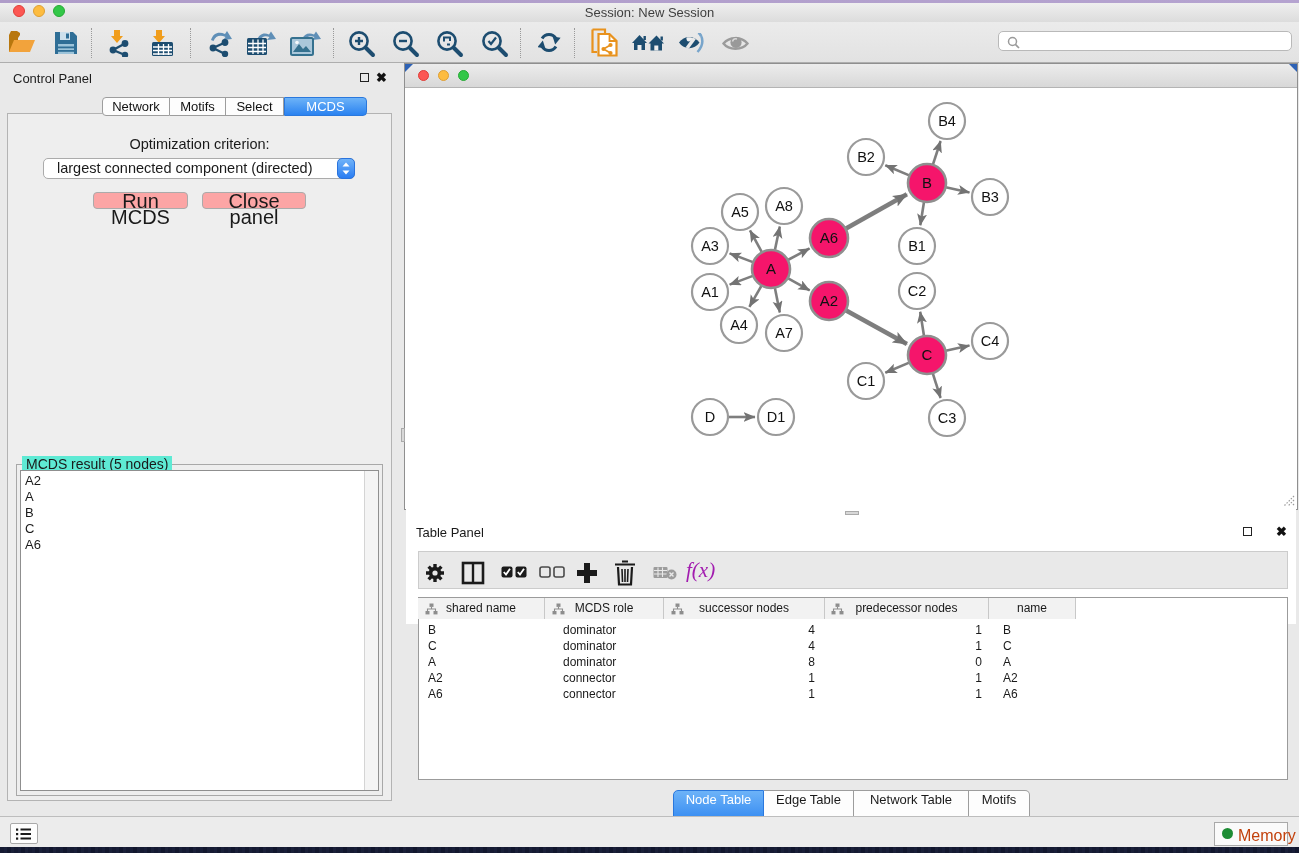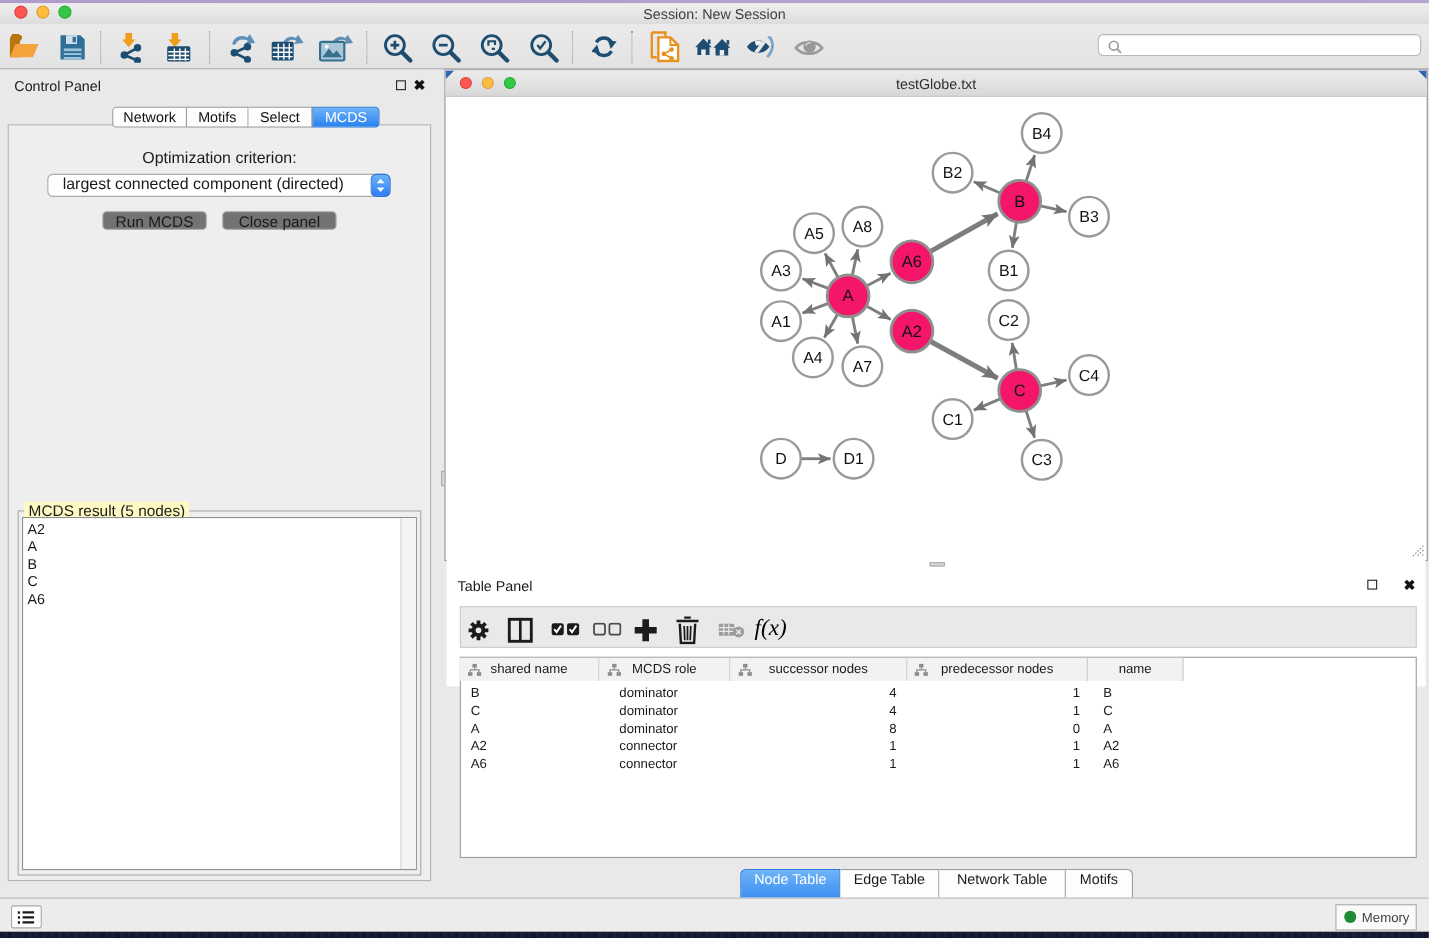--- a/index.html
+++ b/index.html
@@ -15,23 +15,23 @@
 .ticon { top:29px; }
 #searchbox { left:998px; top:31px; width:294px; height:20px; background:#fff; border:1px solid #b9b9b9; border-radius:5px; }
 
 #cp-title { left:13px; top:71px; font-size:13px; color:#1c1c1c; }
 #cp-inner { left:7px; top:113px; width:385px; height:688px; background:#eeeeee; border:1px solid #b3b3b3; }
 .tab { top:97px; height:19px; border:1px solid #9d9d9d; background:#fdfdfd; font-size:13px; text-align:center; line-height:18px; color:#111;margin-left:24px; }
 .tabsel { background:linear-gradient(#6db3f8,#2a82f0); color:#fff; border-color:#2a78dd; }
 #optlabel { left:7px; top:136px; width:385px; text-align:center; font-size:14.5px; }
 #combo { left:43px; top:158px; width:312px; height:21px; background:#fff; border:1px solid #ababab; border-radius:5px; font-size:14.5px; line-height:19px; padding-left:13px; white-space:nowrap; overflow:hidden; }
 #combocap { left:337px; top:158px; width:18px; height:21px; border-radius:5px; background:linear-gradient(#70b3f9,#2a7df2); border:1px solid #2a73dd; }
-.btn { top:192px; height:17px; background:#737373; border:1px solid #ababab; border-radius:4px; font-size:14px; text-align:center; line-height:16px; }
+.btn { top:192px; height:17px; background:#fca5a5; border:1px solid #ababab; border-radius:4px; font-size:20px; text-align:center; line-height:16px; }
 #groupbox { left:16px; top:464px; width:367px; height:332px; border:1px solid #a8a8a8; }
-#grouplabel { left:22px; top:456px; background:#fef9c3; padding:0 4px; font-size:14px; }
+#grouplabel { left:22px; top:456px; background:#5eead4; padding:0 4px; font-size:14px; }
 #mcdslist { left:20px; top:470px; width:359px; height:321px; background:#fff; border:1px solid #8f8f8f; font-size:13px; line-height:16px; padding:2px 0 0 4px; }
 #mcdssb { left:364px; top:471px; width:14px; height:319px; background:#f4f4f4; border-left:1px solid #d4d4d4; }
 
 #gwin { left:404px; top:63px; width:894px; height:447px; background:#fff; border:1px solid #8f8f8f; }
 #gtitle { left:0; top:0; width:892px; height:24px; background:linear-gradient(#ececec,#d8d8d8); border-bottom:1px solid #b4b4b4; }
 .gtl { border-radius:50%; width:11px; height:11px; top:6px; }
 #gtitletext { width:100%; text-align:center; top:5px; font-size:13px; color:#303030; }
 #gcanvas { left:1px; top:24px; width:890px; height:536px; background:#fff; }
 
 #tp-title { left:416px; top:525px; font-size:13px; }
@@ -182,21 +182,21 @@
 <line x1="8.4" y1="8.4" x2="12" y2="12" stroke="#9a9a9a" stroke-width="1.7"></line>
 </svg>
 
 <div class="abs" id="cp-title">Control Panel</div>
 <div class="abs" style="left:360px;top:73px;width:9px;height:9px;border:1.5px solid #222"></div>
 <div class="abs" style="left:376px;top:70px;font-size:13px;font-weight:bold;color:#111">✖</div>
 <div class="abs" id="cp-inner"></div>
 <div class="abs tab" style="left:78px;width:68px;border-radius:4px 0 0 4px;">Network</div>
 <div class="abs tab" style="left:146px;width:56px;border-left:none;">Motifs</div>
 <div class="abs tab" style="left:202px;width:58px;border-left:none;">Select</div>
-<div class="abs tab tabsel" style="left:260px;width:61px;border-radius:0 4px 4px 0;">MCDS</div>
+<div class="abs tab tabsel" style="left:260px;width:83px;border-radius:0 4px 4px 0;">MCDS</div>
 <div class="abs" id="optlabel">Optimization criterion:</div>
 <div class="abs" id="combo">largest connected component (directed)</div>
 <div class="abs" id="combocap">
 <svg width="16" height="19" viewBox="0 0 16 19" style="position:absolute;left:0;top:0">
 <path d="M4.5 7.5 L8 3.5 L11.5 7.5 Z" fill="#fff"></path>
 <path d="M4.5 11.5 L8 15.5 L11.5 11.5 Z" fill="#fff"></path>
 </svg>
 </div>
 <div class="abs btn" style="left:93px;width:95px;">Run MCDS</div>
 <div class="abs btn" style="left:202px;width:104px;">Close panel</div>
@@ -209,21 +209,20 @@
 <div class="abs" id="gtitle"></div>
 <svg class="abs" style="left:0;top:0" width="8" height="8" viewBox="0 0 8 8">
       <path d="M0 0 L8 0 L0 8 Z" fill="#2e62b5"></path>
     </svg>
 <svg class="abs" style="right:0;top:0" width="8" height="8" viewBox="0 0 8 8">
       <path d="M0 0 L8 0 L8 8 Z" fill="#2e62b5"></path>
     </svg>
 <div class="abs gtl" style="left:13px;background:#fc5753;border:0.5px solid #df3e38;"></div>
 <div class="abs gtl" style="left:33px;background:#fdbc40;border:0.5px solid #de9f34;"></div>
 <div class="abs gtl" style="left:53px;background:#33c748;border:0.5px solid #27aa35;"></div>
-<div class="abs" id="gtitletext">testGlobe.txt</div>
 <div class="abs" id="gcanvas">
 <svg width="890" height="420" viewBox="0 0 890 420" style="position:absolute;left:0;top:0">
 <defs>
 <marker id="ar" markerUnits="userSpaceOnUse" markerWidth="13" markerHeight="11" refX="11.5" refY="5" orient="auto">
             <path d="M0,0 L12,5 L0,10 L2.8,5 Z" fill="#737373"></path>
           </marker>
 <marker id="arT" markerUnits="userSpaceOnUse" markerWidth="16" markerHeight="13" refX="14" refY="6" orient="auto">
             <path d="M0,0 L15,6 L0,12 L3.4,6 Z" fill="#737373"></path>
           </marker>
 </defs>
@@ -339,21 +338,21 @@
 <path d="M8 9 L8.5 22 M11 9 L11 22 M14 9 L13.5 22" stroke="#1b1b1b" stroke-width="1.6"></path>
 </svg>
 
 <svg class="abs" style="left:653px;top:566px" width="24" height="14" viewBox="0 0 24 14">
 <rect x="0.5" y="1" width="14" height="11" rx="1" fill="#9c9c9c"></rect>
 <path d="M1 4.5 L14 4.5 M1 8 L14 8 M5 1.5 L5 11 M9.5 1.5 L9.5 11" stroke="#e9e9e9" stroke-width="1.1"></path>
 <circle cx="18.5" cy="8.5" r="5" fill="#9c9c9c"></circle>
 <path d="M16.5 6.5 L20.5 10.5 M20.5 6.5 L16.5 10.5" stroke="#e9e9e9" stroke-width="1.4"></path>
 </svg>
 
-<div class="abs" style="left:686px;top:558px;font-family:'Liberation Serif',serif;font-style:italic;font-size:21px;color:#000000">f(x)</div>
+<div class="abs" style="left:686px;top:558px;font-family:'Liberation Serif',serif;font-style:italic;font-size:21px;color:#a21caf">f(x)</div>
 
 <div class="abs" id="tbl"></div>
 <div class="abs th" style="left:418px;top:598px;width:127px;">shared name</div>
 <div class="abs th" style="left:545px;top:598px;width:119px;">MCDS role</div>
 <div class="abs th" style="left:664px;top:598px;width:161px;">successor nodes</div>
 <div class="abs th" style="left:825px;top:598px;width:164px;">predecessor nodes</div>
 <div class="abs th" style="left:989px;top:598px;width:87px;">name</div>
 <svg class="abs" style="left:425px;top:603px" width="13" height="12" viewBox="0 0 13 12">
 <rect x="4.5" y="0.5" width="4" height="3.4" fill="#8d8d8d"></rect>
 <path d="M6.5 4 L6.5 6 M2.5 8 L2.5 6 L10.5 6 L10.5 8" stroke="#8d8d8d" stroke-width="1.1" fill="none"></path>
@@ -414,13 +413,13 @@
       <path d="M4.5 1.5 L15 1.5 M4.5 6 L15 6 M4.5 10.5 L15 10.5"></path>
     </g>
 <g fill="#1b1b1b">
       <rect x="0" y="0.5" width="2.2" height="2.2"></rect>
       <rect x="0" y="5" width="2.2" height="2.2"></rect>
       <rect x="0" y="9.5" width="2.2" height="2.2"></rect>
     </g>
 </svg>
 <div class="abs" id="membtn"></div>
 <div class="abs" style="left:1222px;top:828px;width:11px;height:11px;border-radius:50%;background:#1d8c34;"></div>
-<div class="abs" style="left:1238px;top:827px;font-size:12px;color:#404040;">Memory</div>
+<div class="abs" style="left:1238px;top:827px;font-size:16px;color:#c2410c;">Memory</div>
 <div class="abs" id="darkstrip"></div>
 </body></html>

